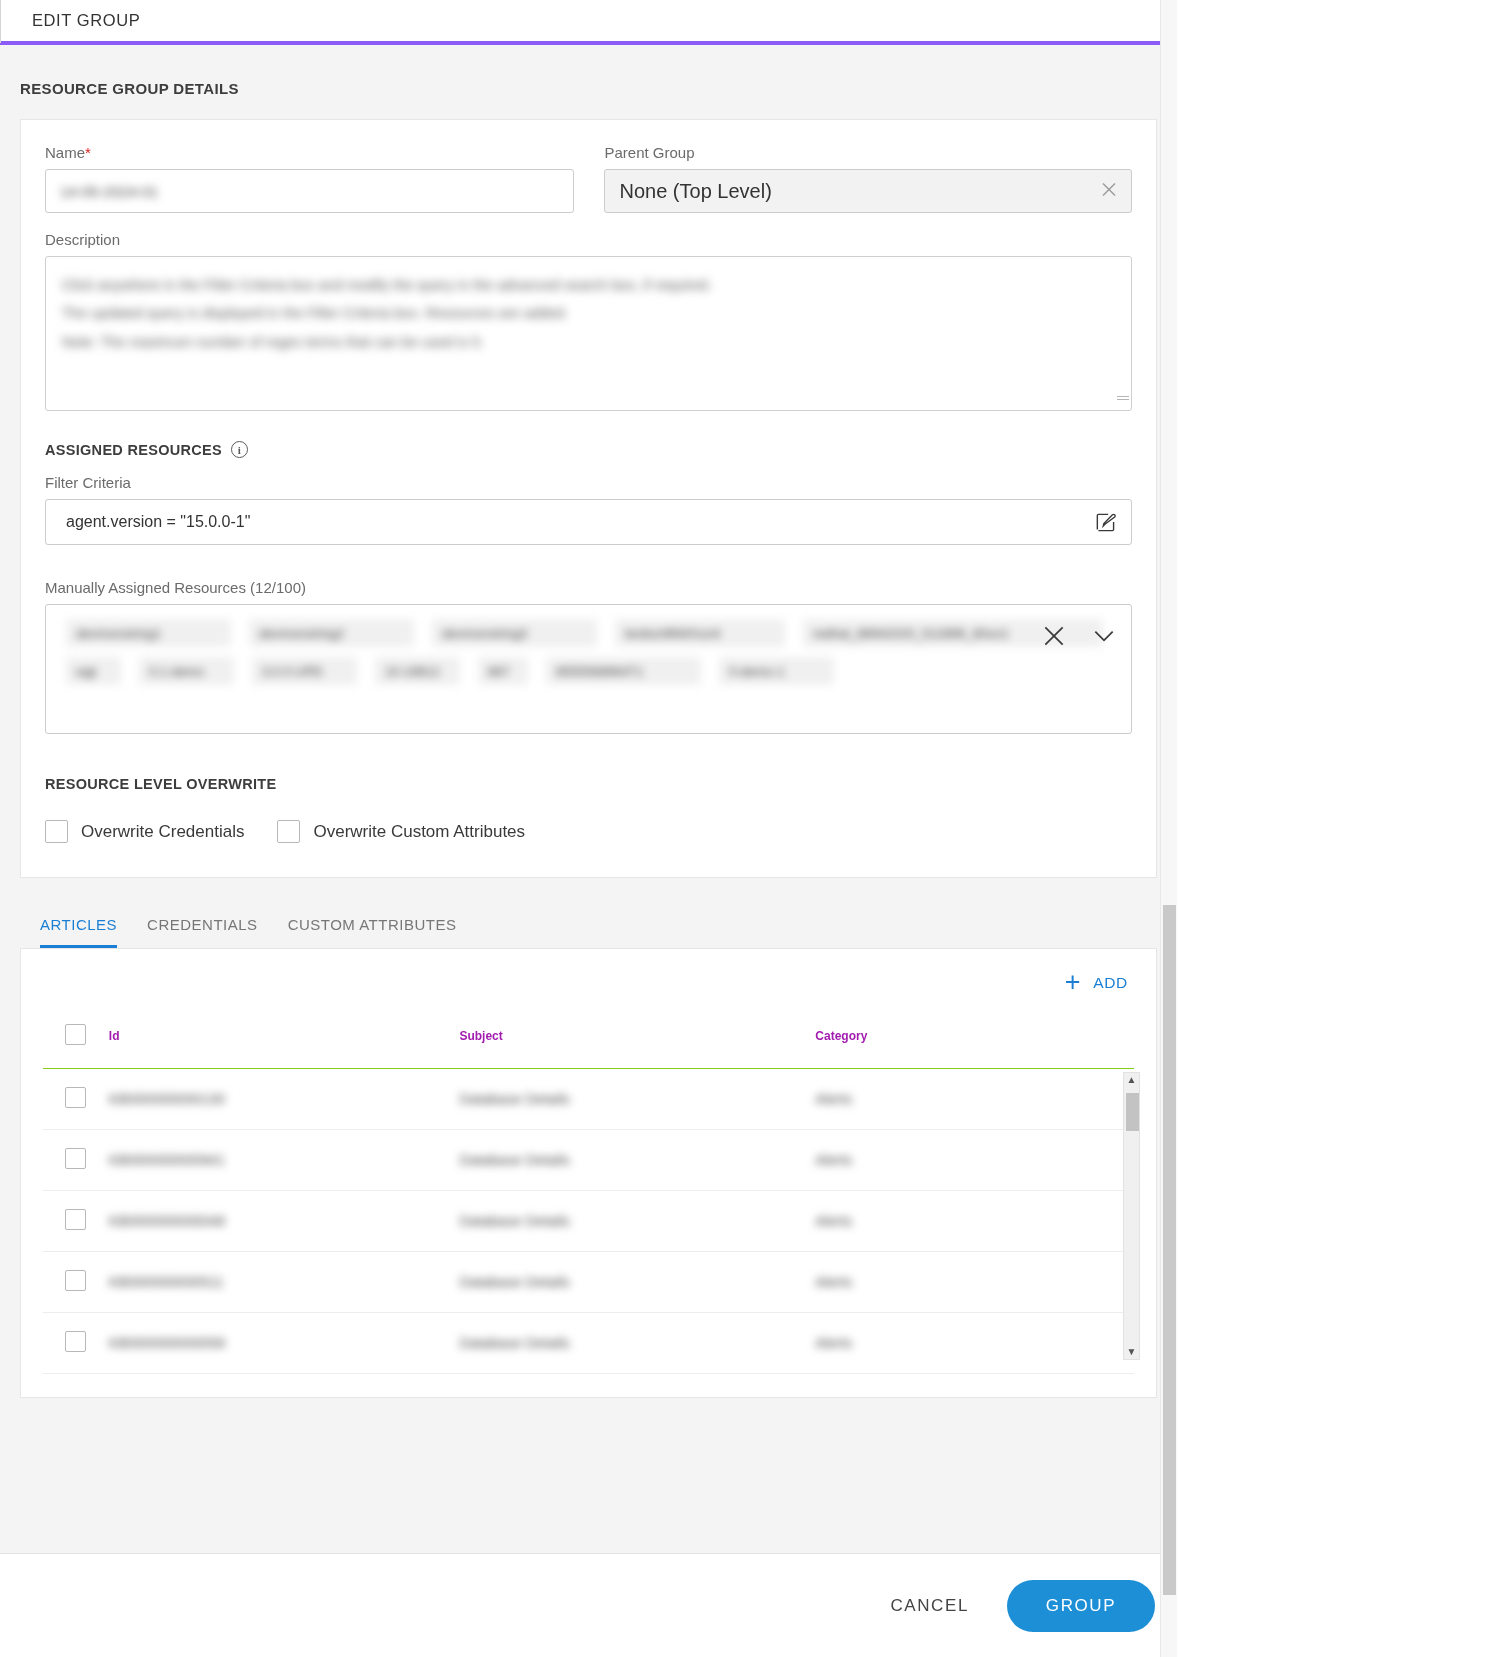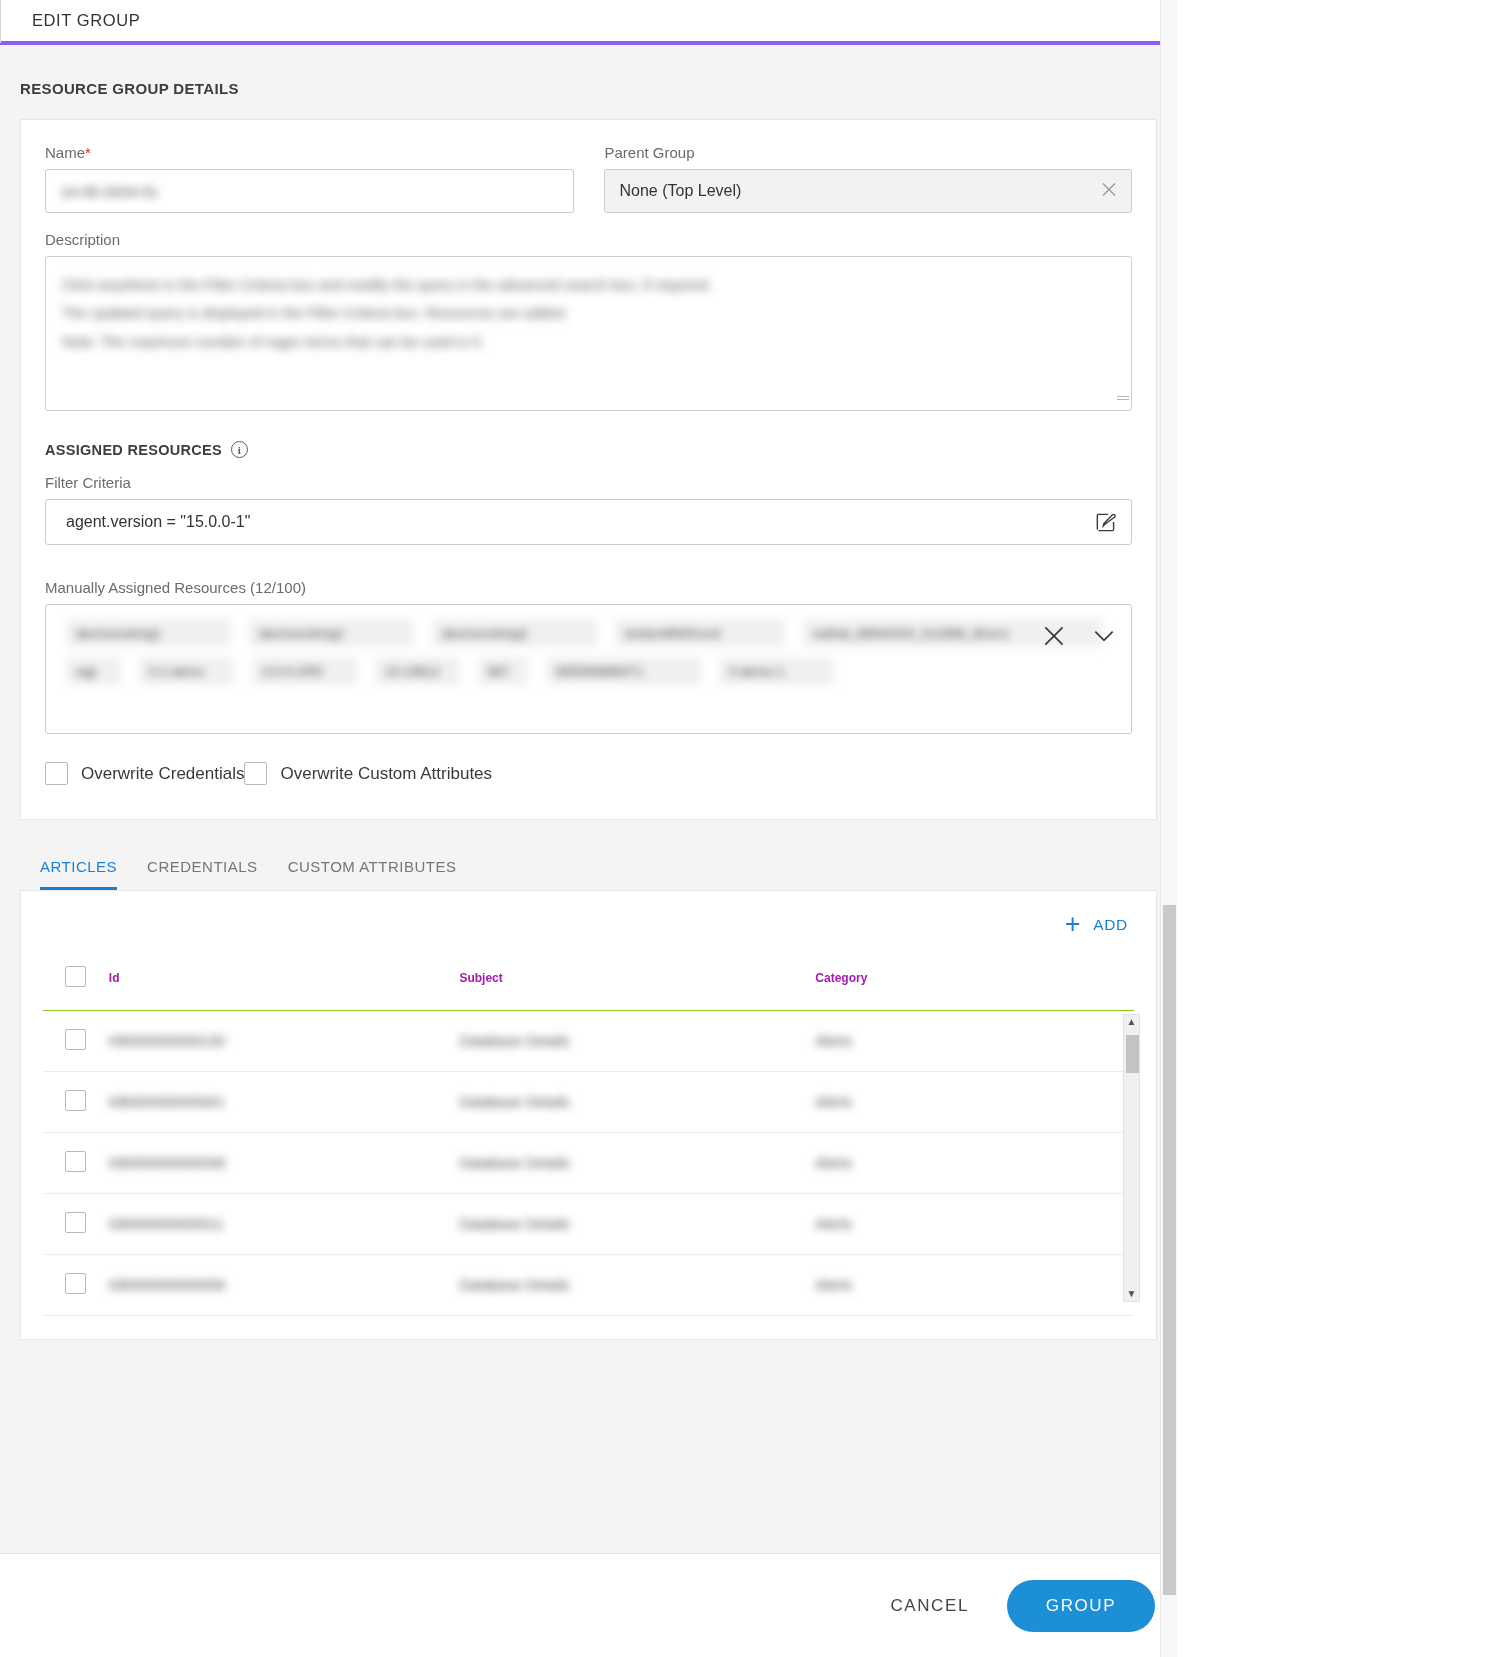--- a/index.html
+++ b/index.html
@@ -43,21 +43,21 @@
   .col-name { width: 537px; }
   .col-parent { width: 535px; }
 
   .text-input {
     width: 100%; height: 44px; border: 1px solid #cccccc; border-radius: 3px;
     background: #ffffff; font-size: 16px; color: #333; padding: 0 14px;
     font-family: "Liberation Sans", sans-serif;
   }
   .select-box {
     width: 100%; height: 44px; border: 1px solid #cccccc; border-radius: 3px;
-    background: #f2f2f2; font-size: 16px; color: #333333;
+    background: #f2f2f2; font-size: 20px; color: #333333;
     display: flex; align-items: center; padding: 0 14px; position: relative;
   }
   .select-clear {
     position: absolute; right: 14px; top: 50%; transform: translateY(-50%);
     color: #9a9a9a; font-size: 18px; line-height: 1;
   }
 
   .blur-text { filter: blur(4.2px); color: #555; display: inline-block; }
   .blur-strong { filter: blur(4.6px); }
 
@@ -103,21 +103,21 @@
   }
   .chips-actions {
     position: absolute; right: 14px; top: 18px; display: flex; gap: 24px; align-items: center;
   }
   .icon-btn { color: #3a3a3a; cursor: pointer; line-height: 0; }
 
   .overwrite-head {
     font-size: 14.5px; font-weight: bold; color: #3d3d3d; letter-spacing: .3px;
     margin-top: 42px;
   }
-  .checks { display: flex; align-items: center; margin-top: 28px; }
+  .checks { display: flex; align-items: center; gap: 33px; margin-top: 28px; }
   .check-item { display: flex; align-items: center; gap: 13px; }
   .cbox {
     width: 23px; height: 23px; border: 1px solid #b8b8b8; border-radius: 2px;
     background: #fff;
   }
   .check-label { font-size: 17px; color: #3a3a3a; }
 
   
   .tabs {
     display: flex; gap: 30px; margin: 38px 0 0 40px;
@@ -306,20 +306,21 @@
           </span>
           <span class="icon-btn">
             <svg width="26" height="26" viewBox="0 0 24 24">
                 <polyline points="4,8 12,16 20,8" fill="none" stroke="#3a3a3a" stroke-width="1.6"></polyline>
               </svg>
           </span>
         </div>
       </div>
     </div>
 
+    <div class="overwrite-head">RESOURCE LEVEL OVERWRITE</div>
     <div class="checks">
       <div class="check-item">
         <span class="cbox"></span>
         <span class="check-label">Overwrite Credentials</span>
       </div>
       <div class="check-item">
         <span class="cbox"></span>
         <span class="check-label">Overwrite Custom Attributes</span>
       </div>
     </div>

